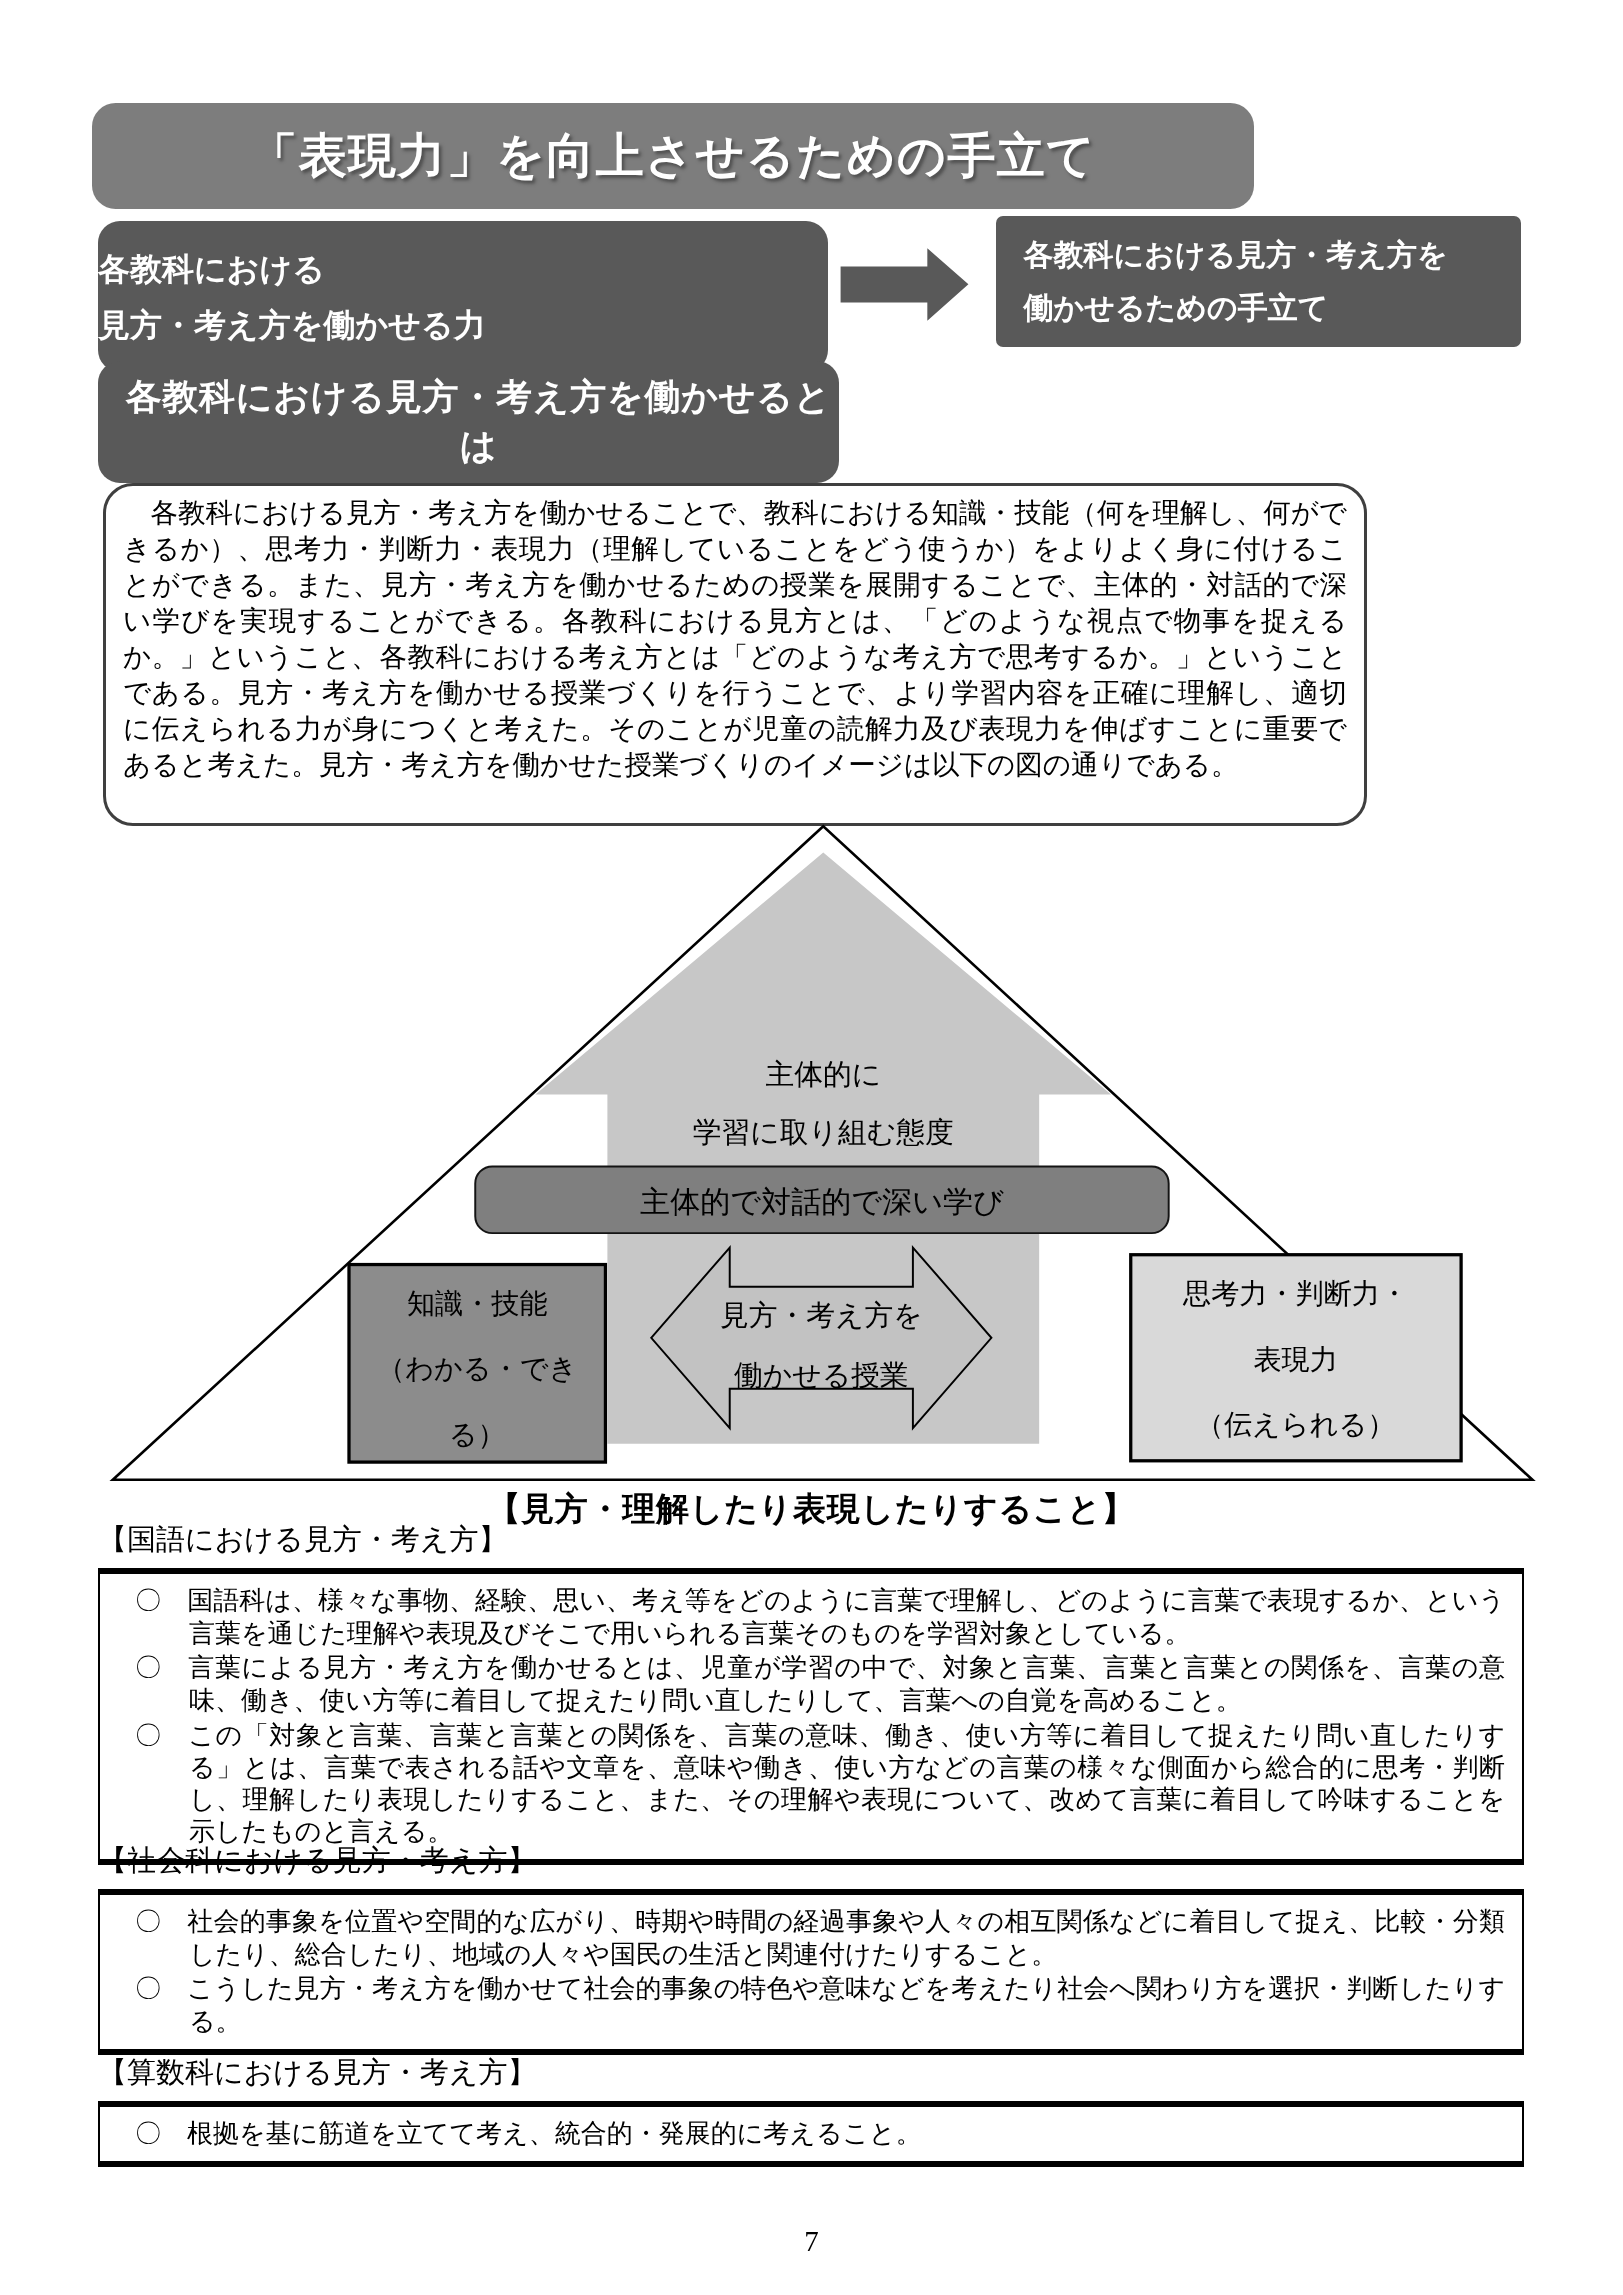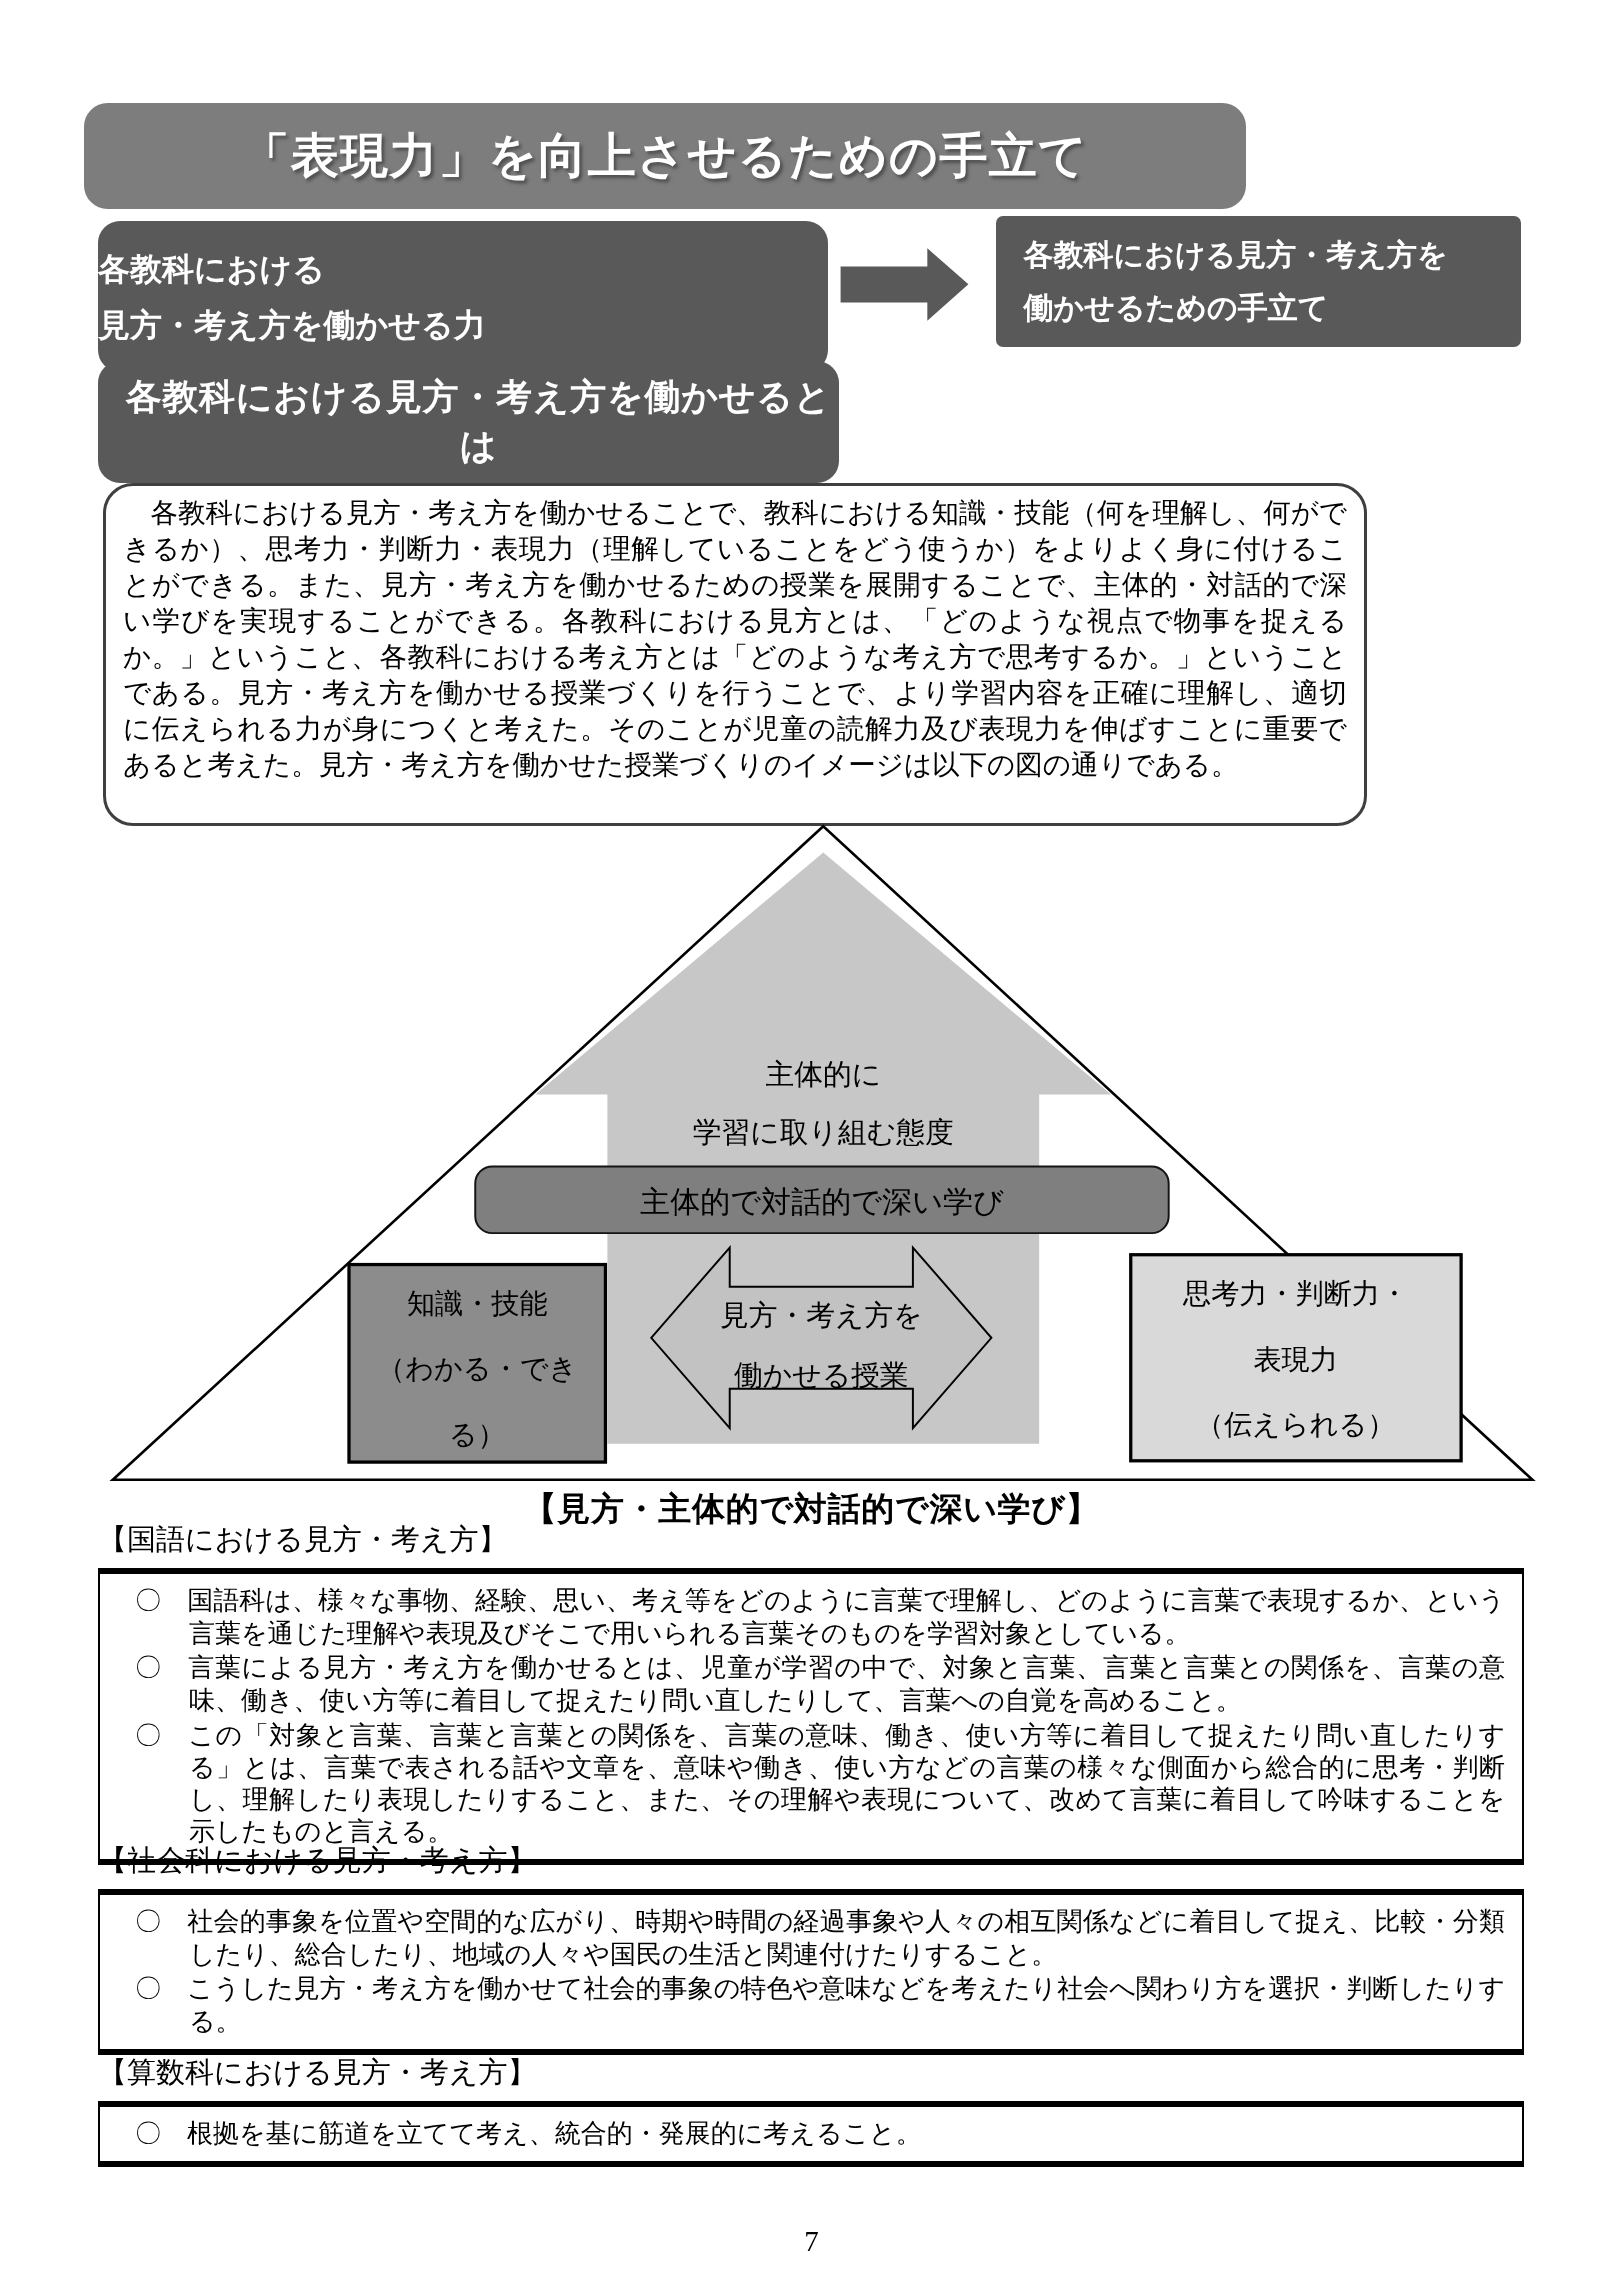--- a/index.html
+++ b/index.html
@@ -6,21 +6,21 @@
   .page{
     position:relative;
     width:1623px;height:2295px;
     background:#ffffff;
     font-family:"Liberation Sans","DejaVu Sans",sans-serif;
     color:#000;
     overflow:hidden;
   }
   
   .banner{
-    position:absolute;left:84px;top:103px;width:1162px;height:106px;
+    position:absolute;left:92px;top:103px;width:1162px;height:106px;
     background:#7d7d7d;border-radius:23.6px;
     display:flex;align-items:center;justify-content:center;
   }
   .banner span{
     color:#fff;font-size:48px;font-weight:bold;letter-spacing:1.3px;
     text-shadow:2.6px 3.3px 3.3px rgba(40,40,40,.55);
     white-space:nowrap;
   }
   
   .dark-box{
@@ -122,21 +122,21 @@
     <polygon points="995,790 1115,652 1115,712 1395,712 1395,652 1515,790 1395,928 1395,868 1115,868 1115,928" fill="#c2c2c2" stroke="#000000" stroke-width="3"></polygon>
     <text x="1255" y="770" font-size="44" font-weight="500" text-anchor="middle">見方・考え方を</text>
     <text x="1255" y="862" font-size="44" font-weight="500" text-anchor="middle">働かせる授業</text>
 
     <rect x="1728" y="663" width="505" height="315" fill="#d9d9d9" stroke="#000000" stroke-width="5"></rect>
     <text x="1980" y="737" font-size="43" font-weight="500" text-anchor="middle">思考力・判断力・</text>
     <text x="1980" y="837" font-size="43" font-weight="500" text-anchor="middle">表現力</text>
     <text x="1980" y="937" font-size="43" font-weight="500" text-anchor="middle">（伝えられる）</text>
   </svg>
 
-  <div class="caption">【見方・主体的で対話的で深い学び】</div>
+  <div class="caption">【見方・理解したり表現したりすること】</div>
 
   <div class="section sec-kokugo">
     <div class="sec-heading">【国語における見方・考え方】</div>
     <div class="sec-box">
       <p class="bullet">〇　国語科は、様々な事物、経験、思い、考え等をどのように言葉で理解し、どのように言葉で表現するか、という言葉を通じた理解や表現及びそこで用いられる言葉そのものを学習対象としている。</p>
       <p class="bullet">〇　言葉による見方・考え方を働かせるとは、児童が学習の中で、対象と言葉、言葉と言葉との関係を、言葉の意味、働き、使い方等に着目して捉えたり問い直したりして、言葉への自覚を高めること。</p>
       <p class="bullet">〇　この「対象と言葉、言葉と言葉との関係を、言葉の意味、働き、使い方等に着目して捉えたり問い直したりする」とは、言葉で表される話や文章を、意味や働き、使い方などの言葉の様々な側面から総合的に思考・判断し、理解したり表現したりすること、また、その理解や表現について、改めて言葉に着目して吟味することを示したものと言える。</p>
     </div>
   </div>
 

